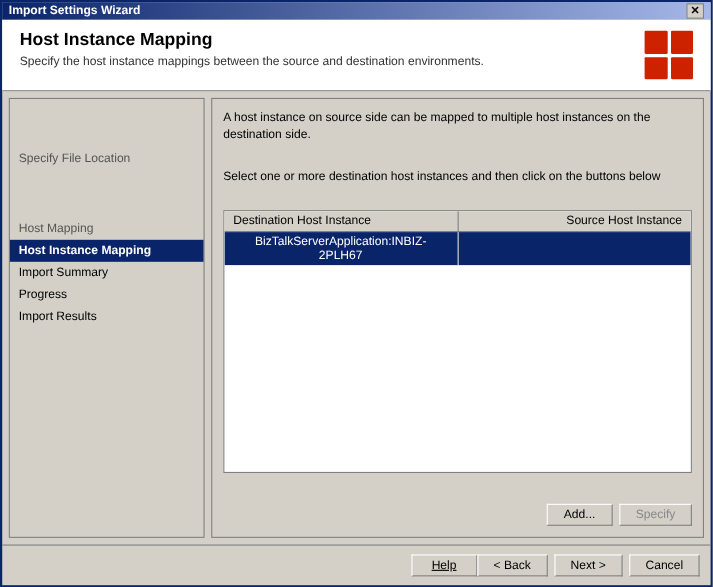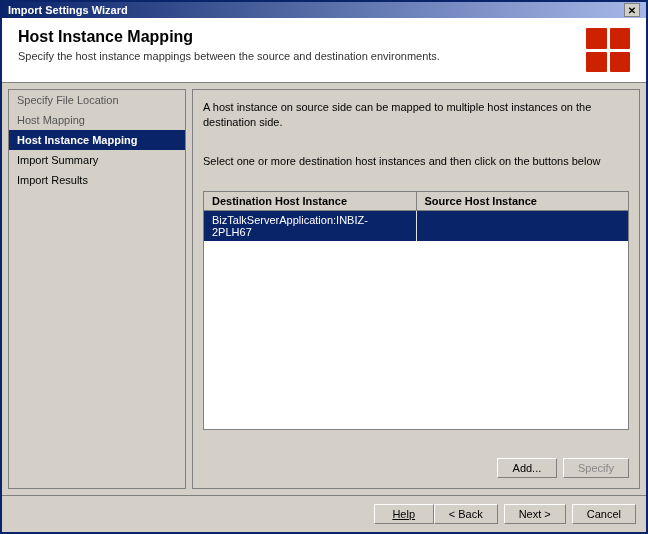--- a/index.html
+++ b/index.html
@@ -103,20 +103,21 @@
     }
 
     .sidebar-item.active {
       background: #0a246a;
       color: white;
       font-weight: bold;
     }
 
     .sidebar-item.inactive {
       color: #555;
+      margin-top: 44px;
     }
 
     .main-panel {
       flex: 1;
       background: #d4d0c8;
       border: 1px solid #808080;
       display: flex;
       flex-direction: column;
       padding: 10px;
       gap: 24px;
@@ -146,30 +147,31 @@
       display: flex;
       background: #d4d0c8;
       border-bottom: 1px solid #808080;
     }
 
     .table-header-cell {
       padding: 3px 8px;
       font-size: 11px;
       border-right: 1px solid #808080;
       flex: 1;
-      font-weight: bold;
     }
 
     .table-header-cell:last-child {
       border-right: none;
+      text-align: right;
     }
 
     .table-body {
       flex: 1;
       overflow: auto;
+      text-align: center;
     }
 
     .table-row {
       display: flex;
       cursor: pointer;
     }
 
     .table-row.selected {
       background: #0a246a;
       color: white;
@@ -268,20 +270,21 @@
     </div>
   </div>
 
   <div class="content-area">
 
     <div class="sidebar">
       <div class="sidebar-item inactive">Specify File Location</div>
       <div class="sidebar-item inactive">Host Mapping</div>
       <div class="sidebar-item active">Host Instance Mapping</div>
       <div class="sidebar-item">Import Summary</div>
+      <div class="sidebar-item">Progress</div>
       <div class="sidebar-item">Import Results</div>
     </div>
 
     <div class="main-panel">
       <div class="description-text">A host instance on source side can be mapped to multiple host instances on the destination side.</div>
       <div class="instruction-text">Select one or more destination host instances and then click on the buttons below</div>
 
       <div class="table-container">
         <div class="table-header">
           <div class="table-header-cell">Destination Host Instance</div>

